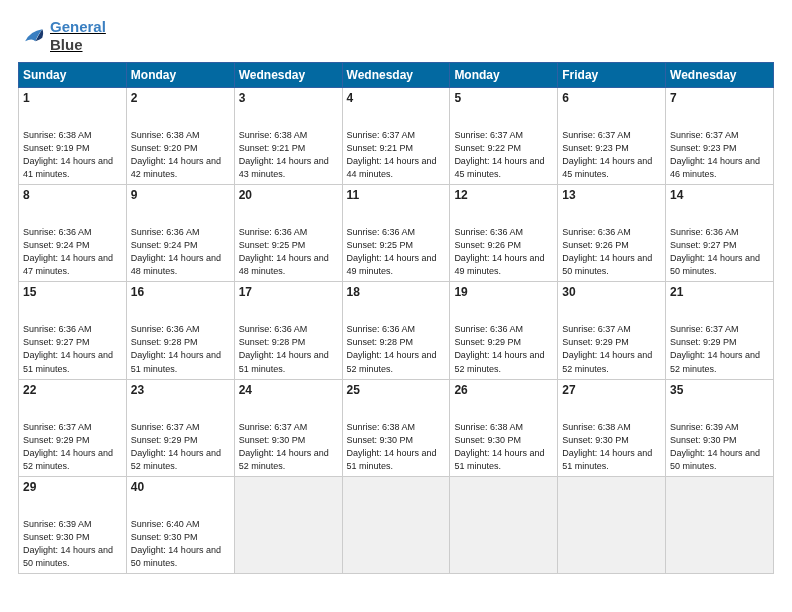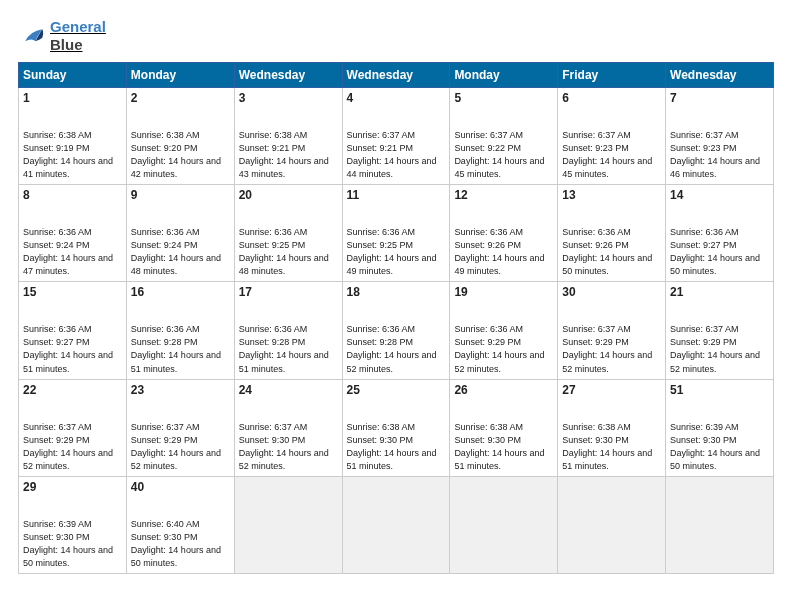--- a/index.html
+++ b/index.html
@@ -344,21 +344,21 @@
   </td>
           <td>
     <span class="day-num">27</span>
     <div class="day-info">
       Sunrise: 6:38 AM<br>
       Sunset: 9:30 PM<br>
       Daylight: 14 hours and 51 minutes.
     </div>
   </td>
           <td>
-    <span class="day-num">51</span>
+    <span class="day-num">35</span>
     <div class="day-info">
       Sunrise: 6:39 AM<br>
       Sunset: 9:30 PM<br>
       Daylight: 14 hours and 50 minutes.
     </div>
   </td>
         </tr>
         <tr>
           <td>
     <span class="day-num">29</span>

